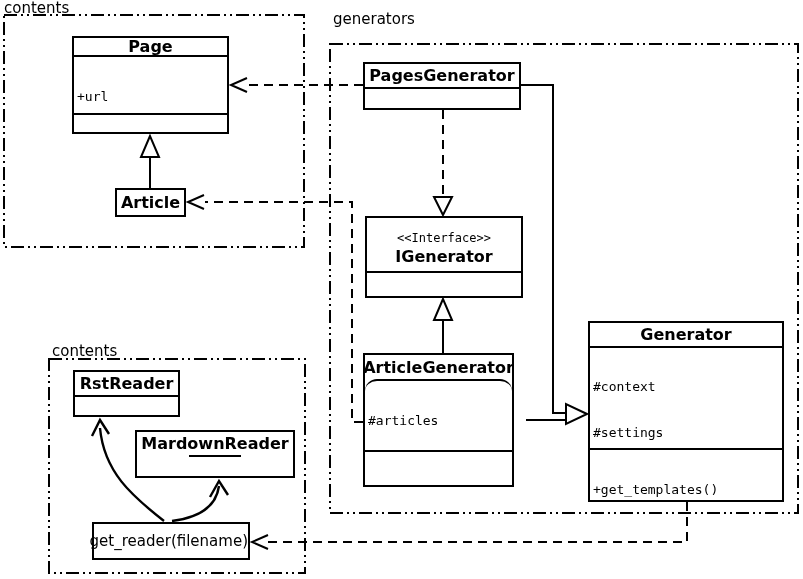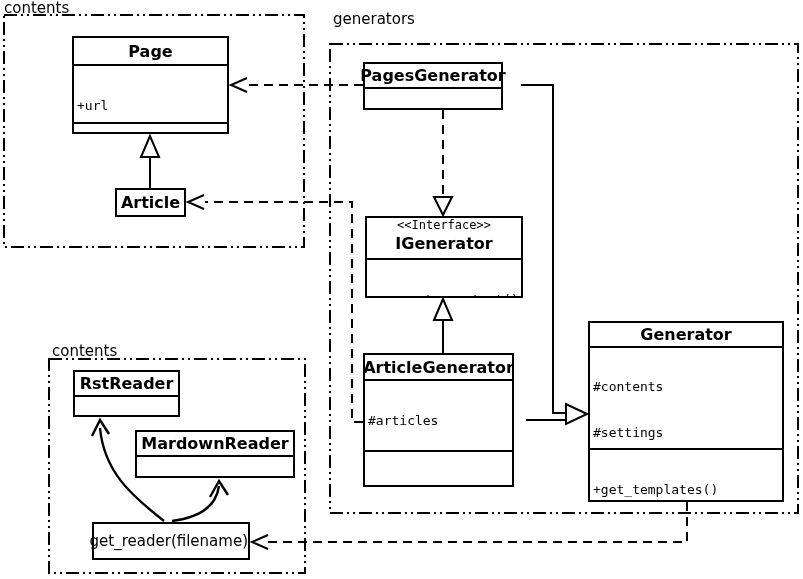--- a/index.html
+++ b/index.html
@@ -82,92 +82,92 @@
       <path d="M 172 521 C 196 518 216 508 219 486"></path>
       <polyline points="210,497 219,481 228,495"></polyline>
     </g>
   </svg>
 
   <div class="pkg-label" style="left:4px;top:1px;">contents</div>
   <div class="pkg-label" style="left:333px;top:12px;">generators</div>
   <div class="pkg-label" style="left:52px;top:344px;">contents</div>
 
   <div class="class-box" style="left:72px;top:36px;width:157px;height:98px;">
-    <div class="class-title" style="height:26px;">Page</div>
+    <div class="class-title" style="height:17px;">Page</div>
     <div class="compartment lh18" style="flex:0 0 55px;">
       <span class="member">+url</span>
       
       
     </div>
     <div class="compartment lh17">
       
     </div>
   </div>
 
   <div class="class-box" style="left:115px;top:188px;width:71px;height:29px;justify-content:center;">
     <div class="class-title" style="flex:1;">Article</div>
   </div>
 
-  <div class="class-box" style="left:363px;top:62px;width:140px;height:48px;">
+  <div class="class-box" style="left:363px;top:62px;width:158px;height:48px;">
     <div class="class-title" style="height:23px;">PagesGenerator</div>
     <div class="compartment lh17">
       
     </div>
   </div>
 
   <div class="class-box" style="left:365px;top:216px;width:158px;height:82px;">
-    <div style="height:40px;padding-top:0;">
+    <div style="height:40px;padding-top:13px;">
       <div class="stereotype">&lt;&lt;Interface&gt;&gt;</div>
       <div class="class-title" style="height:22px;">IGenerator</div>
     </div>
     <div class="compartment lh17">
       <span class="member">+generate_context()</span>
       
     </div>
   </div>
 
   <div class="class-box" style="left:363px;top:353px;width:151px;height:134px;">
     <div class="class-title" style="height:24px;">ArticleGenerator</div>
-    <div class="compartment lh17" style="flex:0 0 68px;">
+    <div class="compartment lh17" style="flex:0 0 68px;border-radius:12px;">
       <span class="member">#articles</span>
       
       
       
     </div>
     <div class="compartment lh17">
       <span class="member">+generate_feeds()</span>
       
     </div>
   </div>
 
   <div class="class-box" style="left:588px;top:321px;width:196px;height:181px;">
     <div class="class-title" style="height:23px;">Generator</div>
     <div class="compartment lh16" style="flex:0 0 99px;">
-      <span class="member">#contents</span>
+      <span class="member">#context</span>
       <span class="member">#settings</span>
       
       
       
       
     </div>
     <div class="compartment lh17">
       <span class="member">+get_templates()</span>
       
       
     </div>
   </div>
 
   <div class="class-box" style="left:73px;top:370px;width:107px;height:47px;">
     <div class="class-title" style="height:23px;">RstReader</div>
     <div class="compartment lh17">
       
     </div>
   </div>
 
-  <div class="class-box" style="left:135px;top:430px;width:160px;height:48px;">
+  <div class="class-box" style="left:135px;top:430px;width:160px;height:48px;align-items:center;">
     <div class="class-title" style="height:23px;">MardownReader</div>
     <div class="compartment lh17">
       
     </div>
   </div>
 
   <div class="plain-box" style="left:92px;top:522px;width:158px;height:38px;">
     <span>get_reader(filename)</span>
   </div>
 

